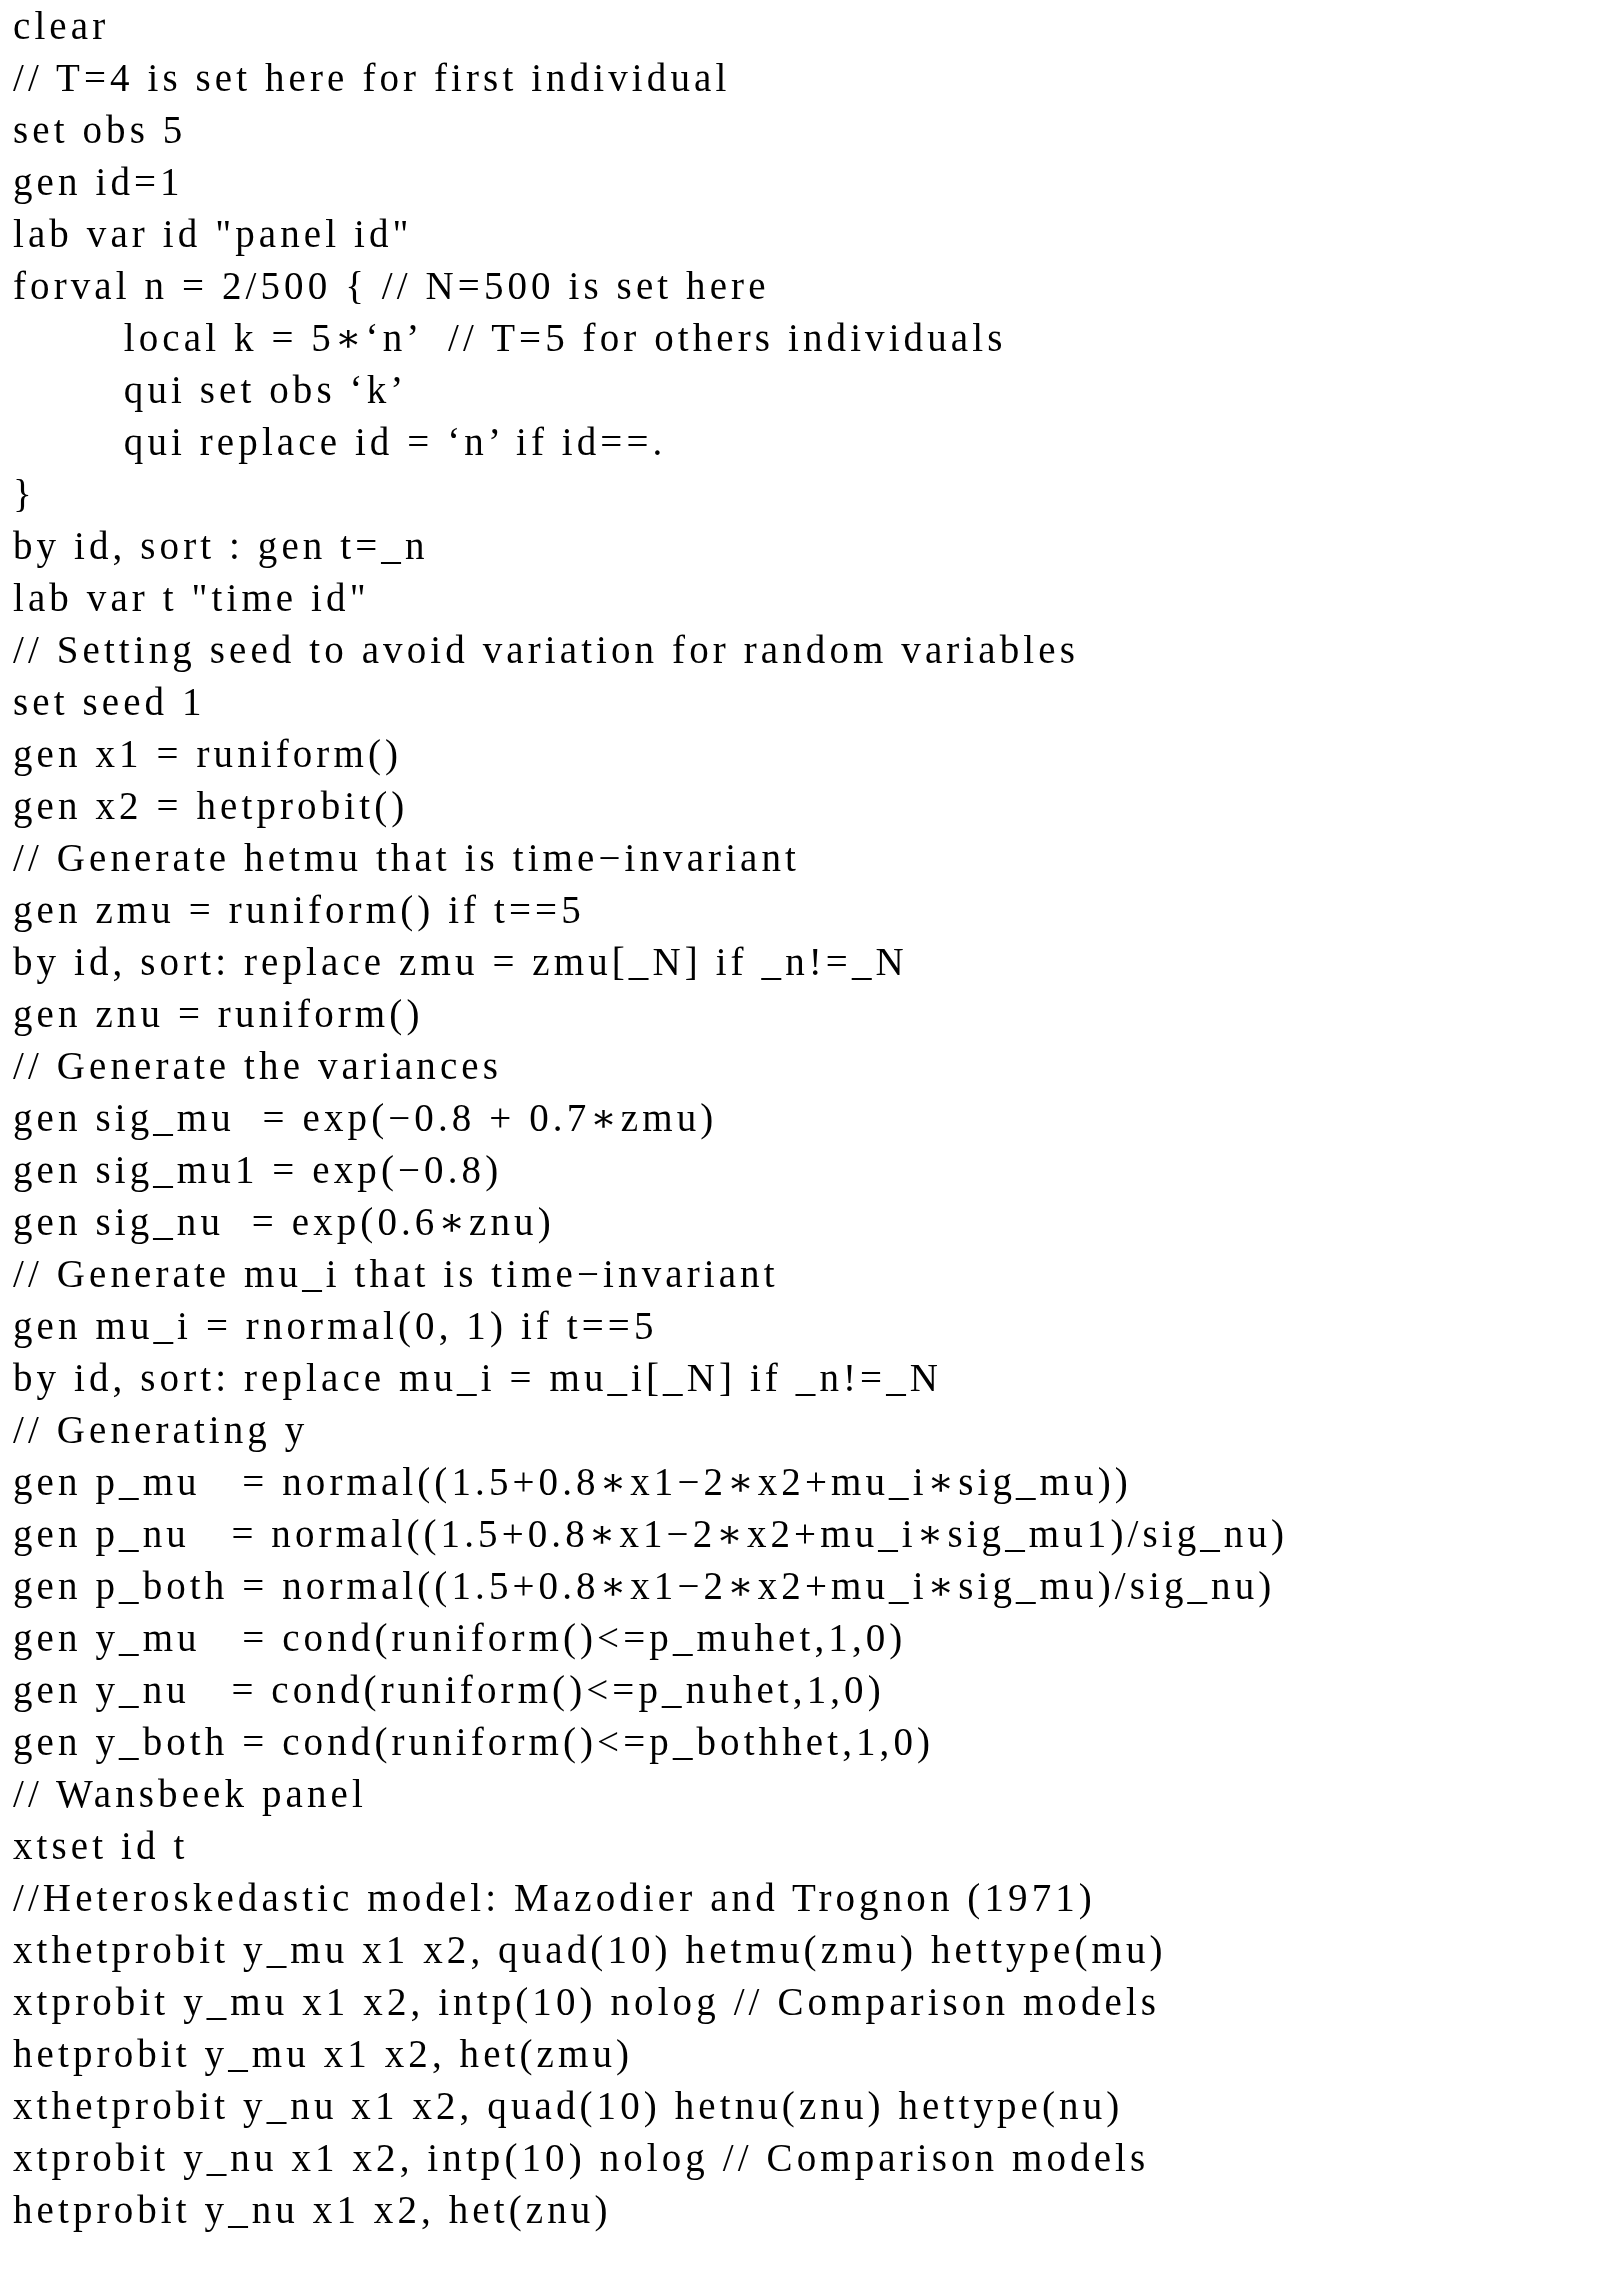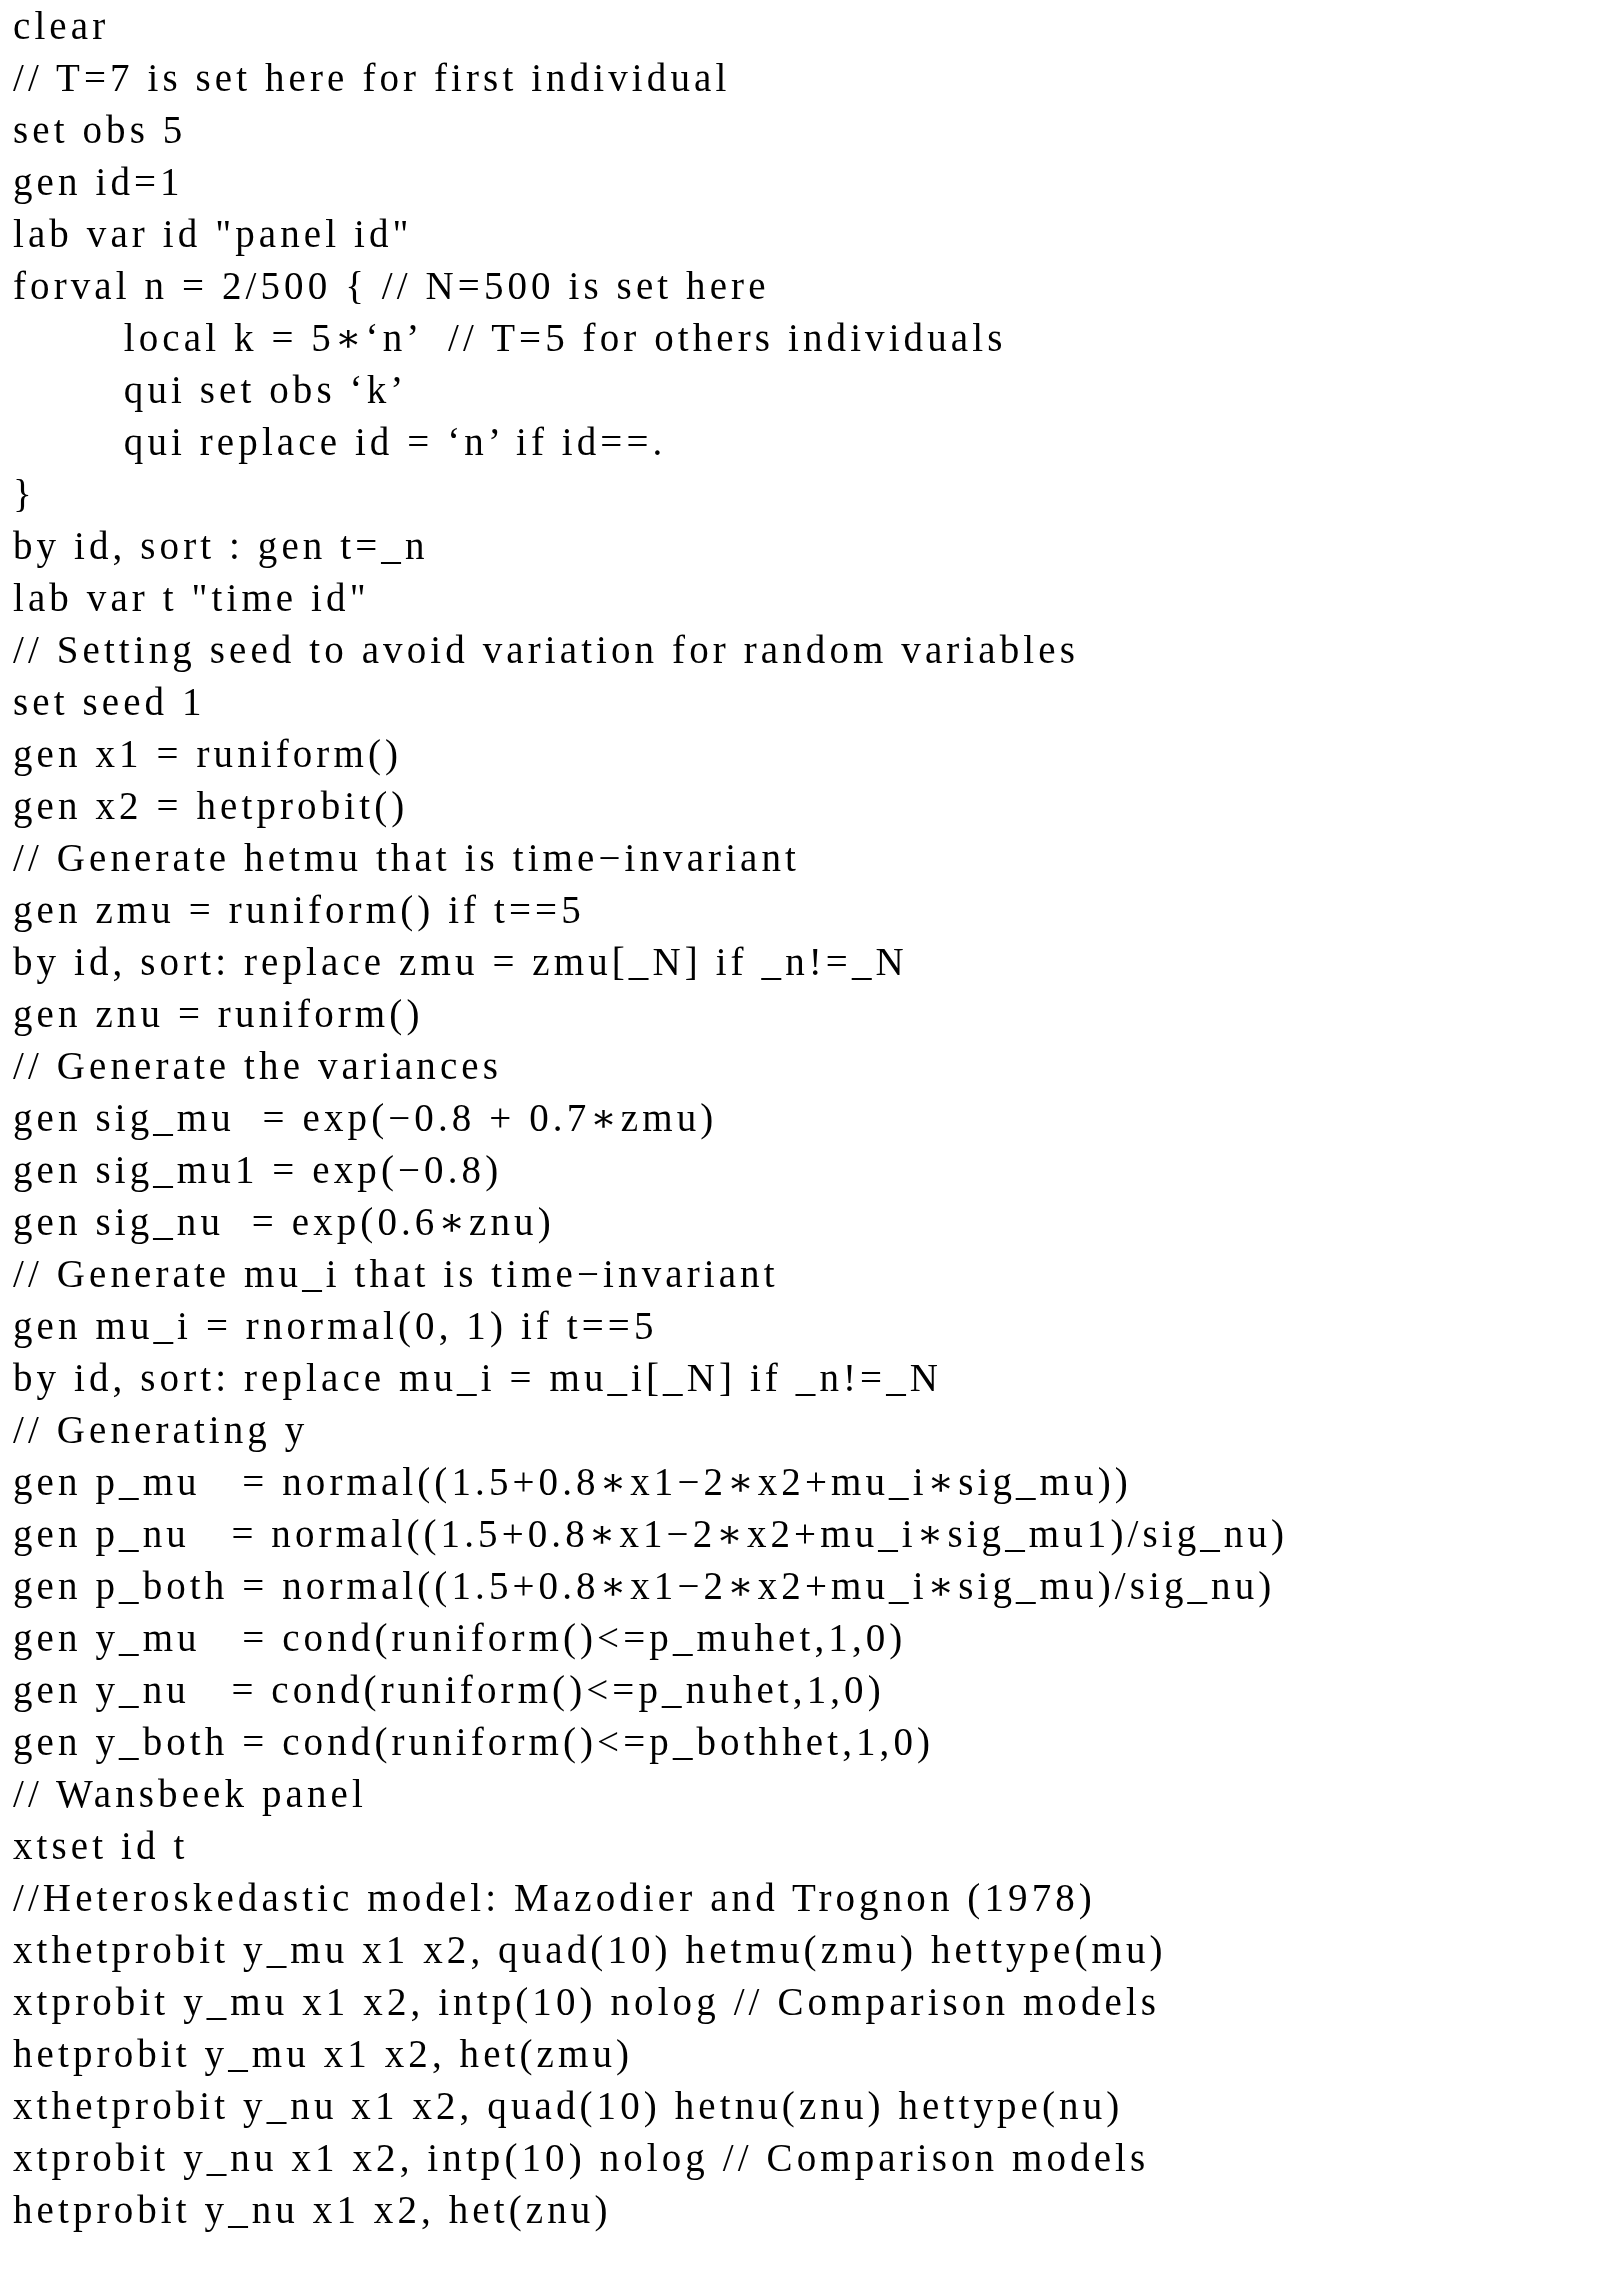--- a/index.html
+++ b/index.html
@@ -14,21 +14,21 @@
   .line {
     height: 52px; line-height: 52px;
     white-space: pre;
   }
 </style>
 </head>
 <body>
 
 <div class="code">
   <div class="line">clear</div>
-  <div class="line">// T=7 is set here for first individual</div>
+  <div class="line">// T=4 is set here for first individual</div>
   <div class="line">set obs 5</div>
   <div class="line">gen id=1</div>
   <div class="line">lab var id "panel id"</div>
   <div class="line">forval n = 2/500 { // N=500 is set here</div>
   <div class="line">        local k = 5∗‘n’  // T=5 for others individuals</div>
   <div class="line">        qui set obs ‘k’</div>
   <div class="line">        qui replace id = ‘n’ if id==.</div>
   <div class="line">}</div>
   <div class="line">by id, sort : gen t=_n</div>
   <div class="line">lab var t "time id"</div>
@@ -49,21 +49,21 @@
   <div class="line">by id, sort: replace mu_i = mu_i[_N] if _n!=_N</div>
   <div class="line">// Generating y</div>
   <div class="line">gen p_mu   = normal((1.5+0.8∗x1−2∗x2+mu_i∗sig_mu))</div>
   <div class="line">gen p_nu   = normal((1.5+0.8∗x1−2∗x2+mu_i∗sig_mu1)/sig_nu)</div>
   <div class="line">gen p_both = normal((1.5+0.8∗x1−2∗x2+mu_i∗sig_mu)/sig_nu)</div>
   <div class="line">gen y_mu   = cond(runiform()&lt;=p_muhet,1,0)</div>
   <div class="line">gen y_nu   = cond(runiform()&lt;=p_nuhet,1,0)</div>
   <div class="line">gen y_both = cond(runiform()&lt;=p_bothhet,1,0)</div>
   <div class="line">// Wansbeek panel</div>
   <div class="line">xtset id t</div>
-  <div class="line">//Heteroskedastic model: Mazodier and Trognon (1978)</div>
+  <div class="line">//Heteroskedastic model: Mazodier and Trognon (1971)</div>
   <div class="line">xthetprobit y_mu x1 x2, quad(10) hetmu(zmu) hettype(mu)</div>
   <div class="line">xtprobit y_mu x1 x2, intp(10) nolog // Comparison models</div>
   <div class="line">hetprobit y_mu x1 x2, het(zmu)</div>
   <div class="line">xthetprobit y_nu x1 x2, quad(10) hetnu(znu) hettype(nu)</div>
   <div class="line">xtprobit y_nu x1 x2, intp(10) nolog // Comparison models</div>
   <div class="line">hetprobit y_nu x1 x2, het(znu)</div>
 
 </div>
 
 

